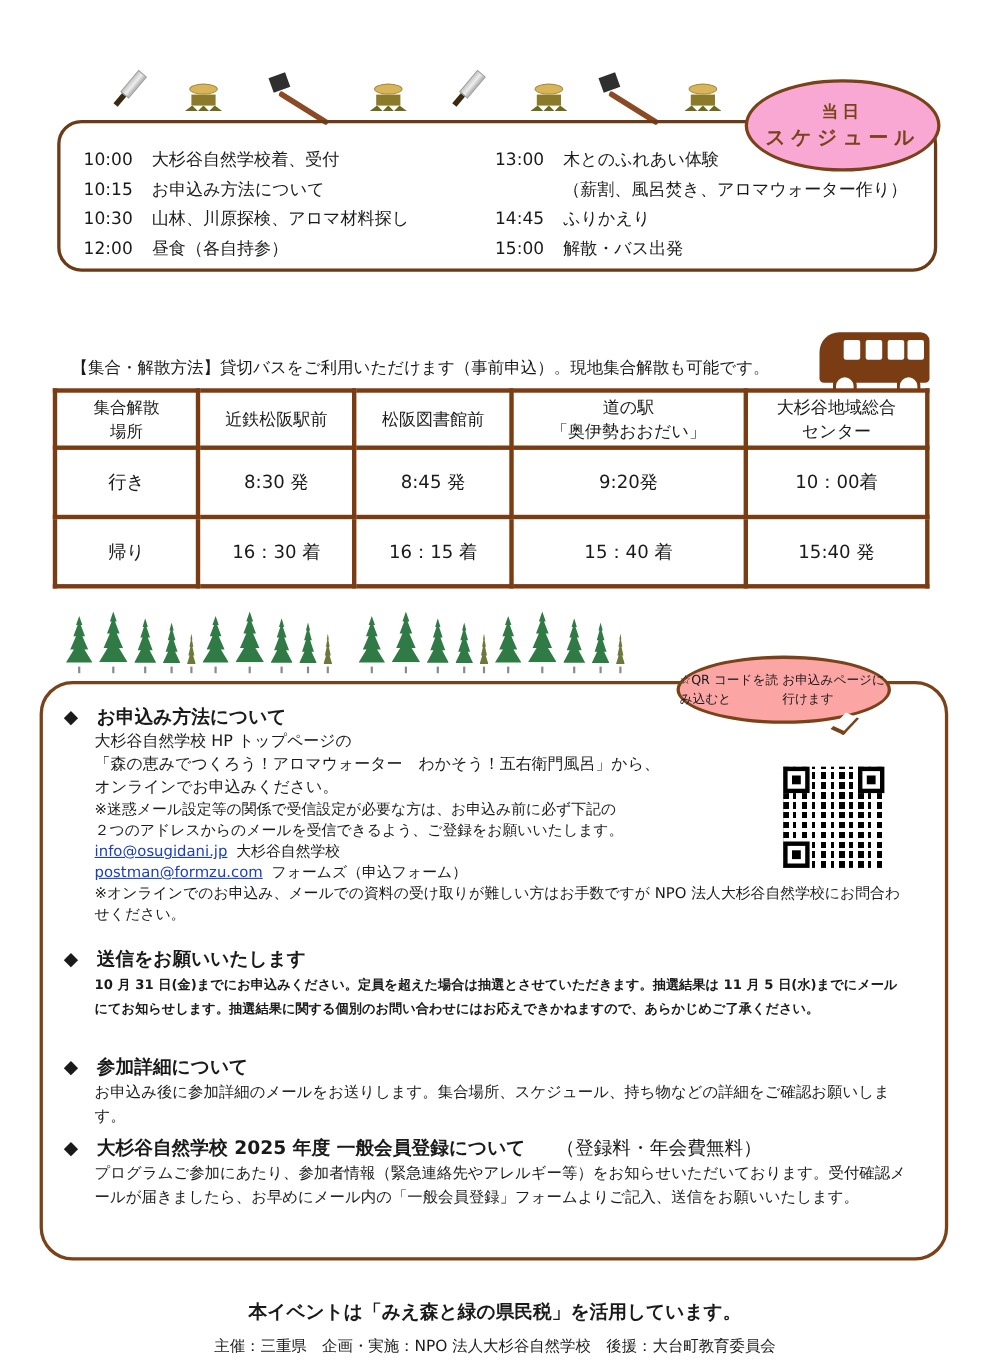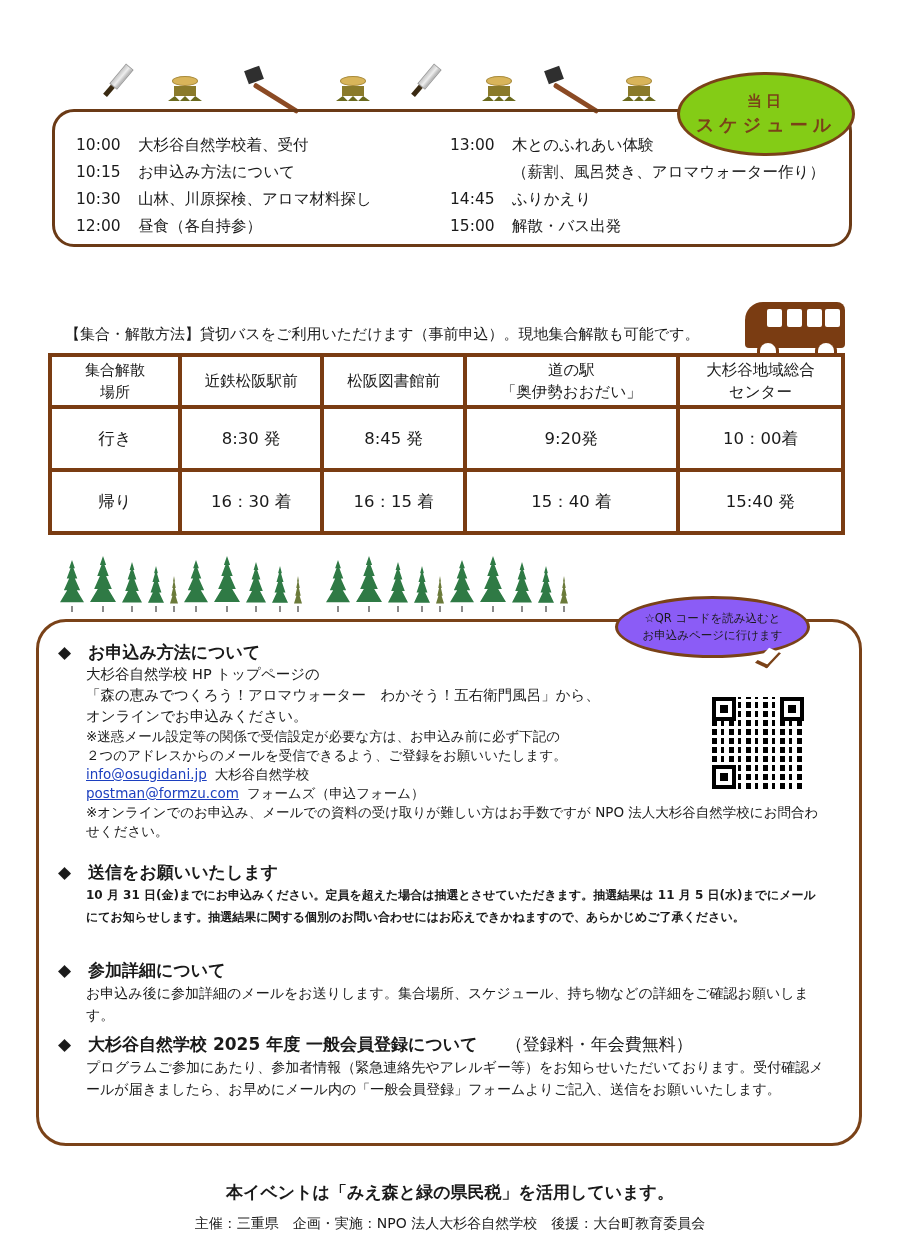--- a/index.html
+++ b/index.html
@@ -14,21 +14,21 @@
   .stump { width: 34px; height: 26px; }
   .stump .top { width: 26px; height: 10px; margin-left: 4px; border-radius: 50%; background: #d9b55a; border: 1px solid #a88a3a; }
   .stump .body { width: 22px; height: 10px; margin-left: 6px; background: #8a7a2a; }
   .stump .roots { width: 34px; height: 5px; background: #6b6a1e; clip-path: polygon(0 100%,20% 0,35% 100%,50% 0,65% 100%,80% 0,100% 100%); }
   .axe { width: 60px; height: 40px; }
   .axe .head { position: absolute; left: 2px; top: 2px; width: 16px; height: 14px; background: #2f2f2f; transform: rotate(-20deg); }
   .axe .shaft { position: absolute; left: 10px; top: 16px; width: 52px; height: 5px; background: #8b4a24; transform: rotate(32deg); transform-origin: left center; border-radius: 2px; }
 
   
   .schedule-box { position: absolute; left: 52px; top: 109px; width: 800px; height: 138px; border: 3px solid #6b3a16; border-radius: 22px; }
-  .schedule-badge { position: absolute; left: 677px; top: 72px; width: 178px; height: 84px; border: 3px solid #7a4218; border-radius: 50%; background: #84cc16; display: flex; flex-direction: column; align-items: center; justify-content: center; color: #7a4218; font-weight: bold; }
+  .schedule-badge { position: absolute; left: 677px; top: 72px; width: 178px; height: 84px; border: 3px solid #7a4218; border-radius: 50%; background: #f9a8d4; display: flex; flex-direction: column; align-items: center; justify-content: center; color: #7a4218; font-weight: bold; }
   .schedule-badge .l1 { font-size: 15px; letter-spacing: 4px; }
   .schedule-badge .l2 { font-size: 18px; letter-spacing: 5px; margin-top: 2px; }
   .sched-col { position: absolute; top: 132px; font-size: 15.5px; line-height: 27px; }
   .sched-row { display: flex; white-space: nowrap; }
   .sched-row .t { width: 62px; }
   .sched-col.left { left: 76px; }
   .sched-col.right { left: 450px; }
 
   
   .transport-note { position: absolute; left: 46px; top: 325px; font-size: 15px; white-space: nowrap; margin-left: 19px; }
@@ -43,21 +43,21 @@
   table.bus-table td.lab { width: 130px; font-size: 15px; }
 
   
   .trees { position: absolute; left: 60px; top: 560px; height: 52px; display: flex; align-items: flex-end; }
   .tree { position: relative; margin-right: 6px; }
   .tree .crown { background: #2f7a45; clip-path: polygon(50% 0,62% 18%,56% 18%,72% 40%,62% 40%,84% 66%,70% 66%,100% 92%,0 92%,30% 66%,16% 66%,38% 40%,28% 40%,44% 18%,38% 18%); }
   .tree .trunk { width: 2px; height: 6px; background: #8a8a8a; margin: 0 auto; }
 
   
   .info-box { position: absolute; left: 36px; top: 619px; width: 826px; height: 527px; border: 3px solid #7a4218; border-radius: 30px; }
-  .qr-bubble { position: absolute; left: 615px; top: 596px; width: 195px; height: 62px; border: 3px solid #7a4218; border-radius: 50%; background: #8b5cf6; display: flex; flex-direction: column; justify-content: center; align-items: center; font-size: 11.5px; line-height: 17px; z-index: 2; }
+  .qr-bubble { position: absolute; left: 615px; top: 596px; width: 195px; height: 62px; border: 3px solid #7a4218; border-radius: 50%; background: #fca5a5; display: flex; flex-direction: row; justify-content: center; align-items: center; font-size: 11.5px; line-height: 17px; z-index: 2; }
   .qr-tail { position: absolute; left: 760px; top: 650px; width: 16px; height: 16px; background: #fff; border-right: 3px solid #7a4218; border-bottom: 3px solid #7a4218; transform: skewX(-30deg) rotate(20deg); z-index: 3; }
   .qr { position: absolute; left: 712px; top: 697px; width: 92px; height: 92px; background:
       repeating-linear-gradient(90deg, #000 0 5px, #fff 5px 9px, #000 9px 12px, #fff 12px 17px),
       repeating-linear-gradient(0deg, transparent 0 6px, #fff 6px 9px);
       background-blend-mode: lighten; }
   .qr .finder { position: absolute; width: 24px; height: 24px; border: 4px solid #000; background: #fff; }
   .qr .finder::after { content: ""; position: absolute; left: 4px; top: 4px; width: 8px; height: 8px; background: #000; }
 
   .sec { position: absolute; left: 58px; font-size: 14.5px; line-height: 21px; }
   .sec h3 { font-size: 17px; font-weight: bold; line-height: 24px; display: flex; white-space: nowrap; }

